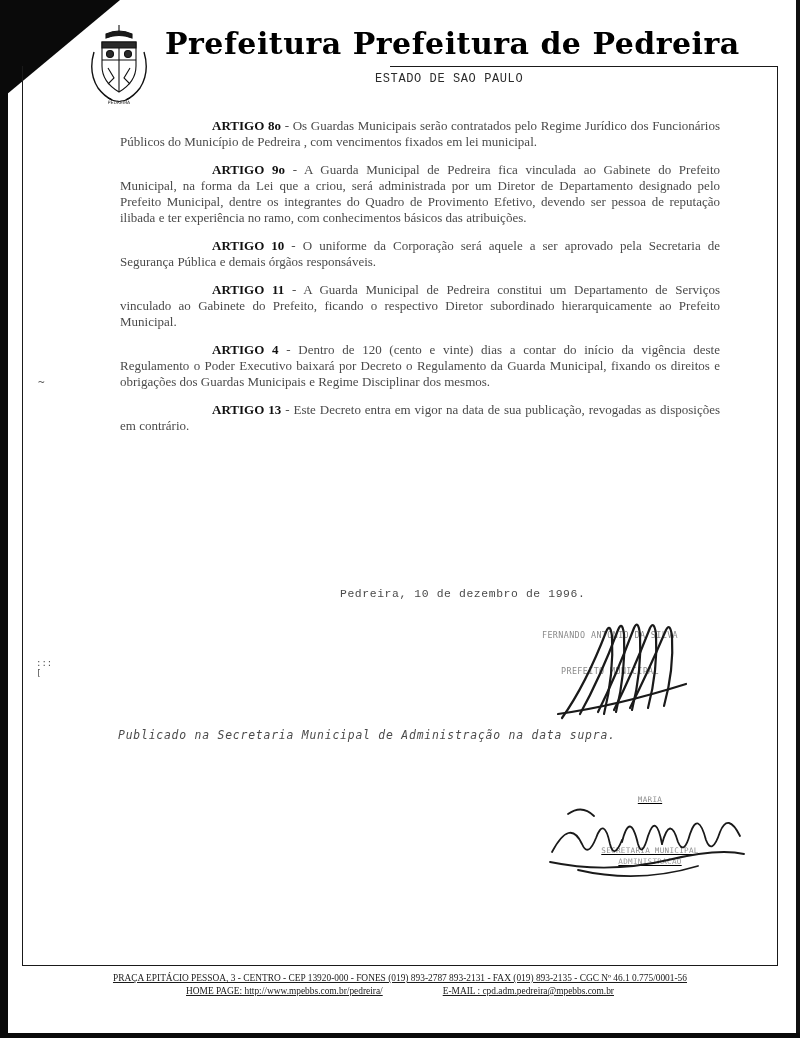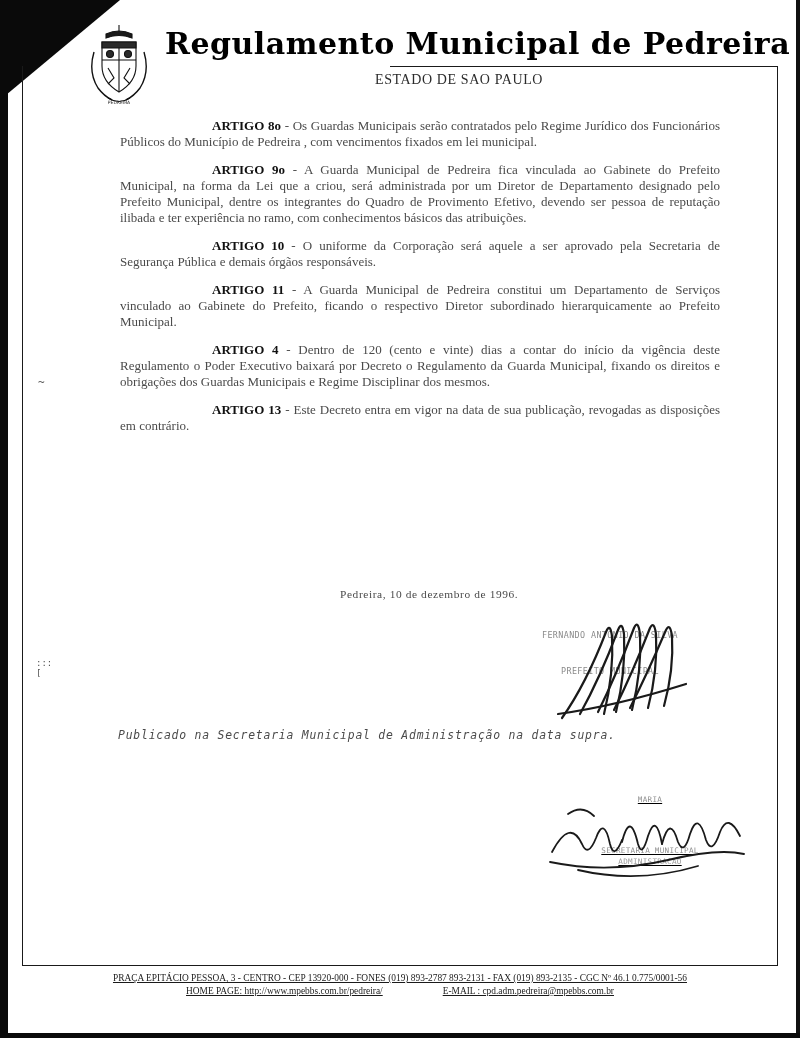--- a/index.html
+++ b/index.html
@@ -87,22 +87,22 @@
     font-weight: bold;
     font-size: 30px;
     letter-spacing: 0.5px;
     color: #000;
     white-space: nowrap;
   }
   .state-sub {
     position: absolute;
     left: 315px;
     top: 54px;
-    font-family: Liberation Serif, serif;
-    font-size: 14px;
+    font-family: Liberation Mono, monospace;
+    font-size: 12px;
     letter-spacing: 0.6px;
     color: #2b2b2b;
     white-space: nowrap;
     text-align: center;
   }
 
   
   .body-text {
     position: absolute;
     left: 120px;
@@ -126,21 +126,21 @@
     color: #111;
   }
   .faded {
     color: #4a4a4a;
   }
 
   .place-date {
     position: absolute;
     left: 340px;
     top: 588px;
-    font-family: Liberation Serif, serif;
+    font-family: Liberation Mono, monospace;
     font-size: 11.4px;
     color: #4a4a4a;
     letter-spacing: 0.6px;
   }
 
   
   .sig-block-1 {
     position: absolute;
     left: 500px;
     top: 630px;
@@ -281,21 +281,21 @@
           <circle cx="40" cy="32" r="3.5" fill="#2a2a2a"></circle>
           <path d="M20 46 L26 56 L20 62"></path>
           <path d="M42 46 L36 56 L42 62"></path>
           <path d="M6 30 Q0 50 10 66 Q16 74 24 78" stroke-width="1.4"></path>
           <path d="M56 30 Q62 50 52 66 Q46 74 38 78" stroke-width="1.4"></path>
           <path d="M20 76 Q31 83 42 76" stroke-width="1.2"></path>
         </g>
         <text x="31" y="82" font-family="DejaVu Sans, sans-serif" font-size="4.5" fill="#2a2a2a" text-anchor="middle">PEDREIRA</text>
       </svg>
     </div>
-    <div class="city-title">Regulamento Municipal de Pedreira</div>
+    <div class="city-title">Prefeitura Prefeitura de Pedreira</div>
     <div class="state-sub">ESTADO DE SAO PAULO</div>
   </div>
 
   <div class="body-text">
 
     <div class="para">
       <span class="lead"></span><span class="art-label">ARTIGO 8o</span>
       <span class="faded">-</span>
       <span class="faded">Os Guardas Municipais serão contratados pelo Regime Jurídico dos Funcionários Públicos do Município de Pedreira , com vencimentos fixados em lei municipal.</span>
     </div>

